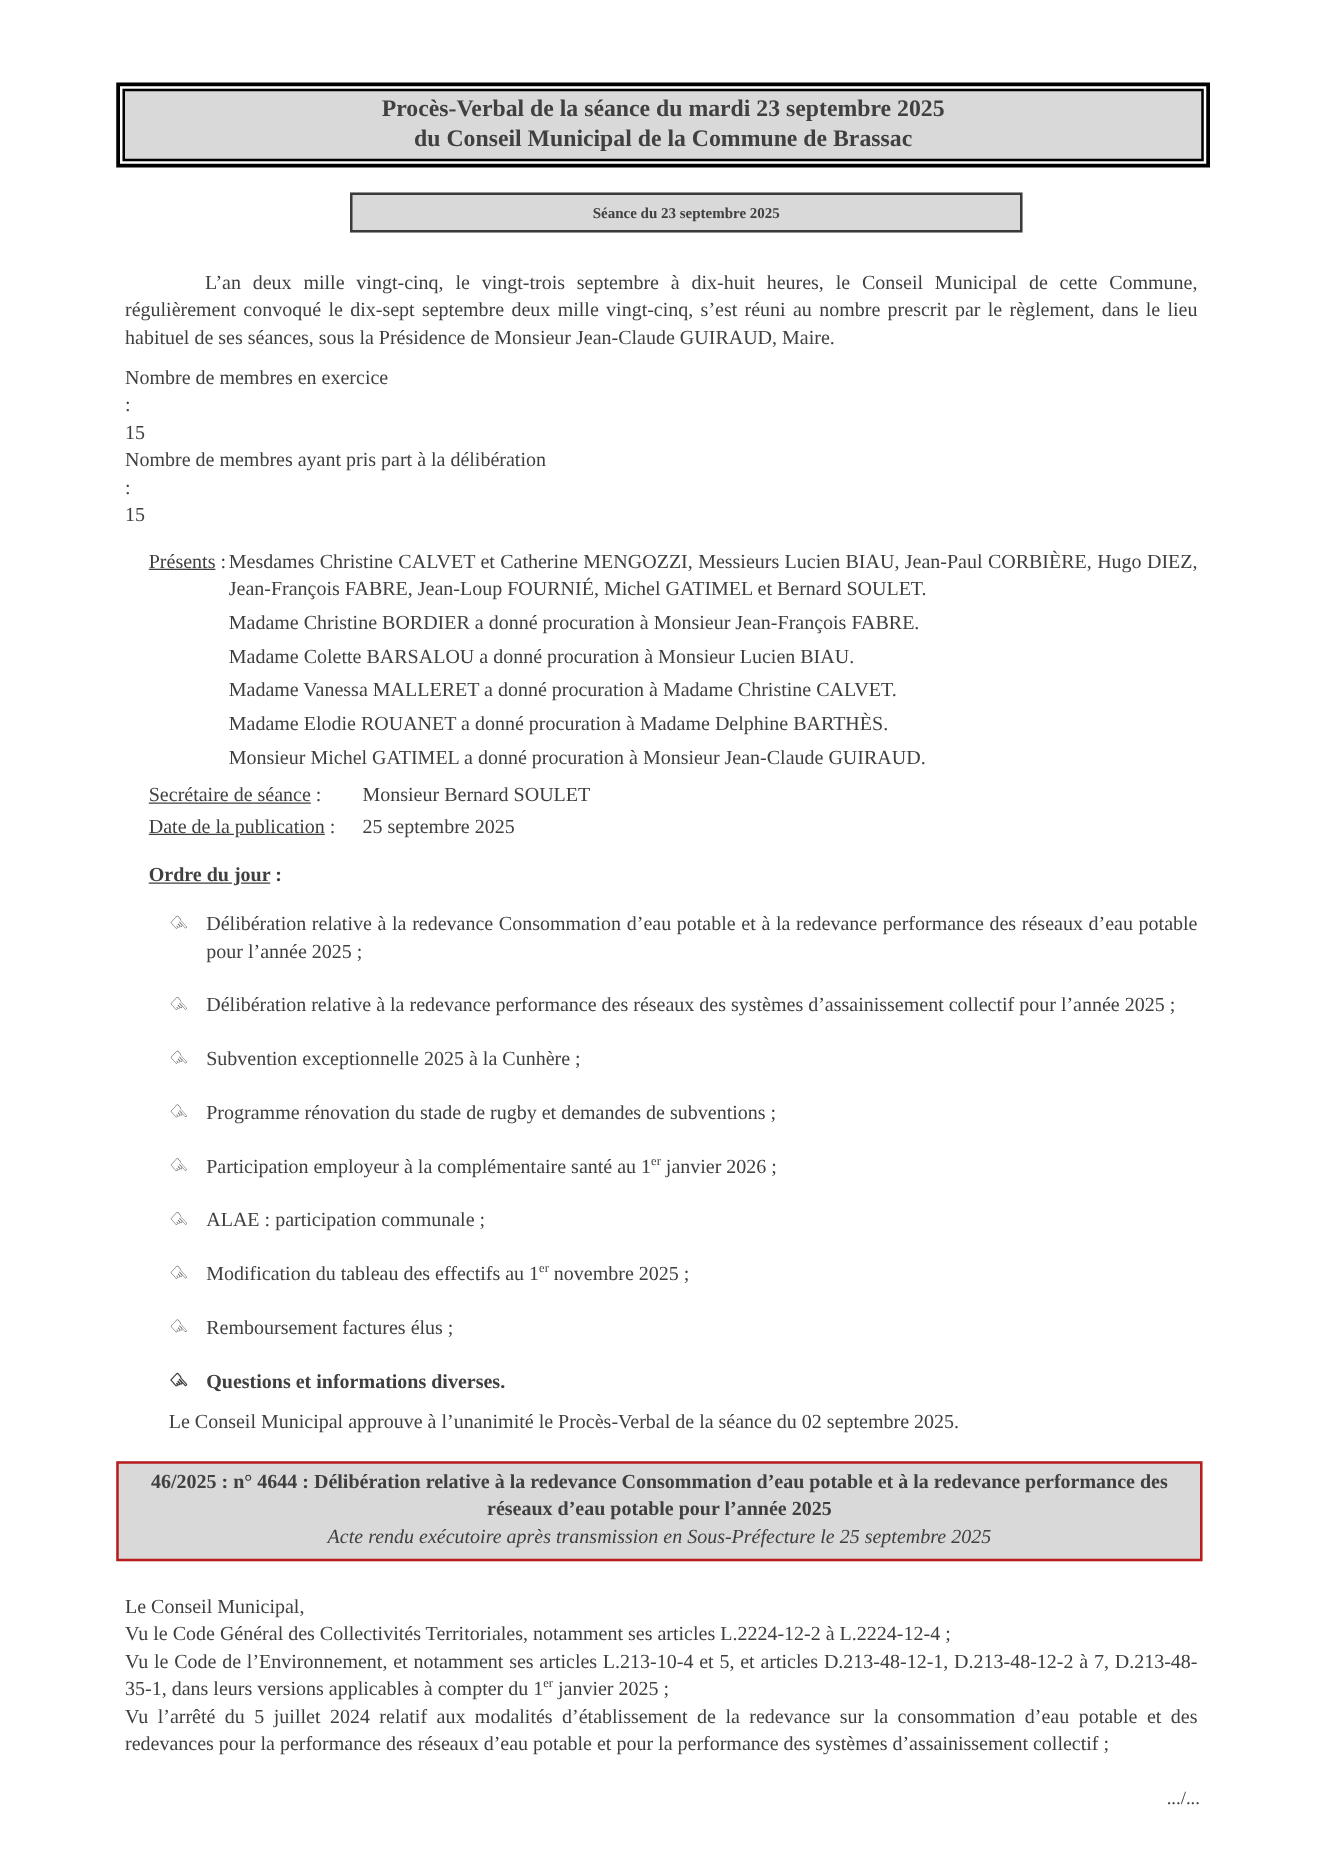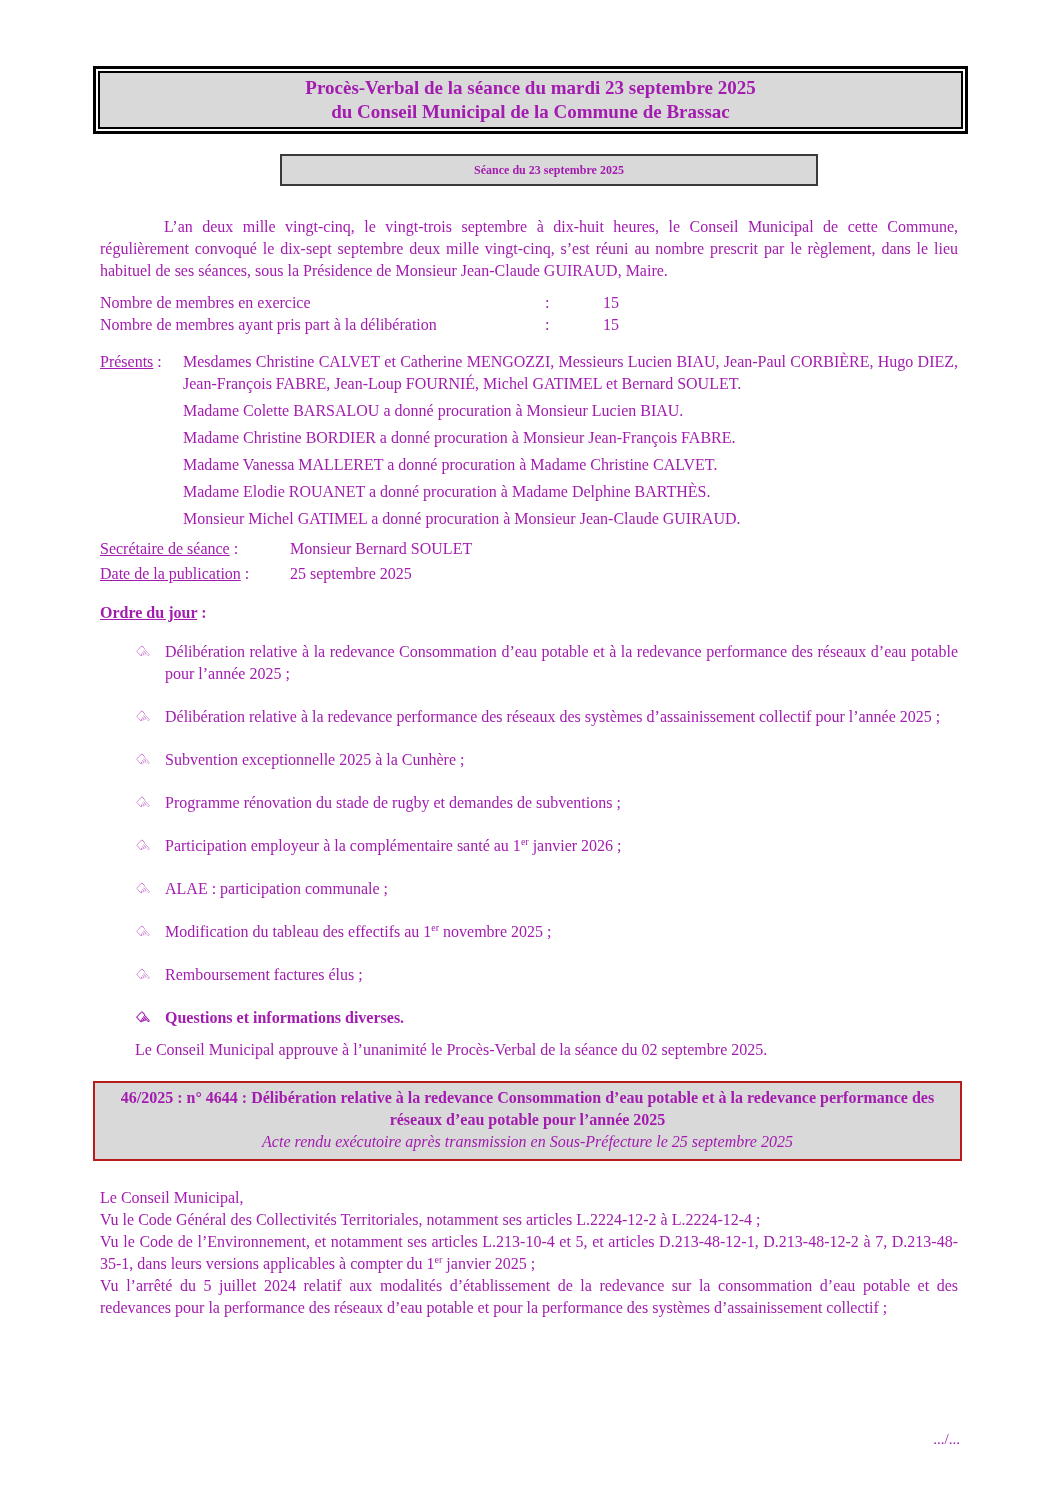--- a/index.html
+++ b/index.html
@@ -1,46 +1,46 @@
 <!DOCTYPE html>
 <html><head>
 <meta charset="utf-8">
 <style>
   html,body { margin:0; padding:0; background:#ffffff; }
   .page {
     position:relative; width:1058px; height:1459px; overflow:hidden;
-    background:#ffffff; color:#a21caf;
+    background:#ffffff; color:#404040;
     font-family:"Liberation Serif","DejaVu Serif",serif;
     font-size:16px; line-height:22px;
   }
   
   .title-box { margin:66px 90px 0 93px; border:3px solid #000; padding:2px; background:#fff; }
   .title-box-inner {
     border:2px solid #000; background:#d9d9d9; text-align:center;
     font-weight:bold; font-size:19px; line-height:24px; padding:3px 6px;
   }
   .title-line { display:block; }
   
   .session-box {
     box-sizing:border-box; margin:20px 0 0 280px; width:538px;
     border:2px solid #3a3a3a; background:#d9d9d9; text-align:center;
     font-weight:bold; font-size:12px; line-height:22px; padding:3px 0;
   }
   
   .intro { margin:30px 100px 0; text-align:justify; text-indent:64px; }
   
   .members { margin:10px 100px 0; }
-  .m-row { display:flex; }
+  .m-row { display:flex;flex-direction:column; }
   .m-label { width:445px; flex:none; }
   .m-colon { width:58px; flex:none; }
   
   .presents-row { display:flex; margin:15px 100px 0; }
   .p-label { width:83px; flex:none; }
   .p-text { flex:1; text-align:justify; }
-  .u { text-decoration:underline; }
+  .u { text-decoration:underline;margin-left:19px; }
   .procurations { margin:0 100px 0 183px; }
   .procurations p { margin:5px 0 0; }
   
   .kv { margin:8px 100px 0; }
   .kv-row { display:flex; margin-top:3px; }
   .kv-label { width:190px; flex:none; }
   
   .agenda-heading { margin:17px 100px 0; font-weight:bold; }
   .agenda { list-style:none; margin:17px 100px 0; padding:0; }
   .agenda li { display:flex; margin-bottom:21px; }
@@ -97,22 +97,22 @@
       <span class="m-value">15</span>
     </div>
   </div>
 
   <div class="presents-row">
     <span class="p-label"><span class="u">Présents</span><span style="white-space:pre;"> :</span></span>
     <span class="p-text">Mesdames Christine CALVET et Catherine MENGOZZI, Messieurs Lucien BIAU, Jean-Paul CORBIÈRE, Hugo DIEZ, Jean-François FABRE, Jean-Loup FOURNIÉ, Michel GATIMEL et Bernard SOULET.</span>
   </div>
 
   <div class="procurations">
+    <p>Madame Christine BORDIER a donné procuration à Monsieur Jean-François FABRE.</p>
     <p>Madame Colette BARSALOU a donné procuration à Monsieur Lucien BIAU.</p>
-    <p>Madame Christine BORDIER a donné procuration à Monsieur Jean-François FABRE.</p>
     <p>Madame Vanessa MALLERET a donné procuration à Madame Christine CALVET.</p>
     <p>Madame Elodie ROUANET a donné procuration à Madame Delphine BARTHÈS.</p>
     <p>Monsieur Michel GATIMEL a donné procuration à Monsieur Jean-Claude GUIRAUD.</p>
   </div>
 
   <div class="kv">
     <div class="kv-row">
       <span class="kv-label"><span class="u">Secrétaire de séance</span><span style="white-space:pre;"> :</span></span>
       <span>Monsieur Bernard SOULET</span>
     </div>

